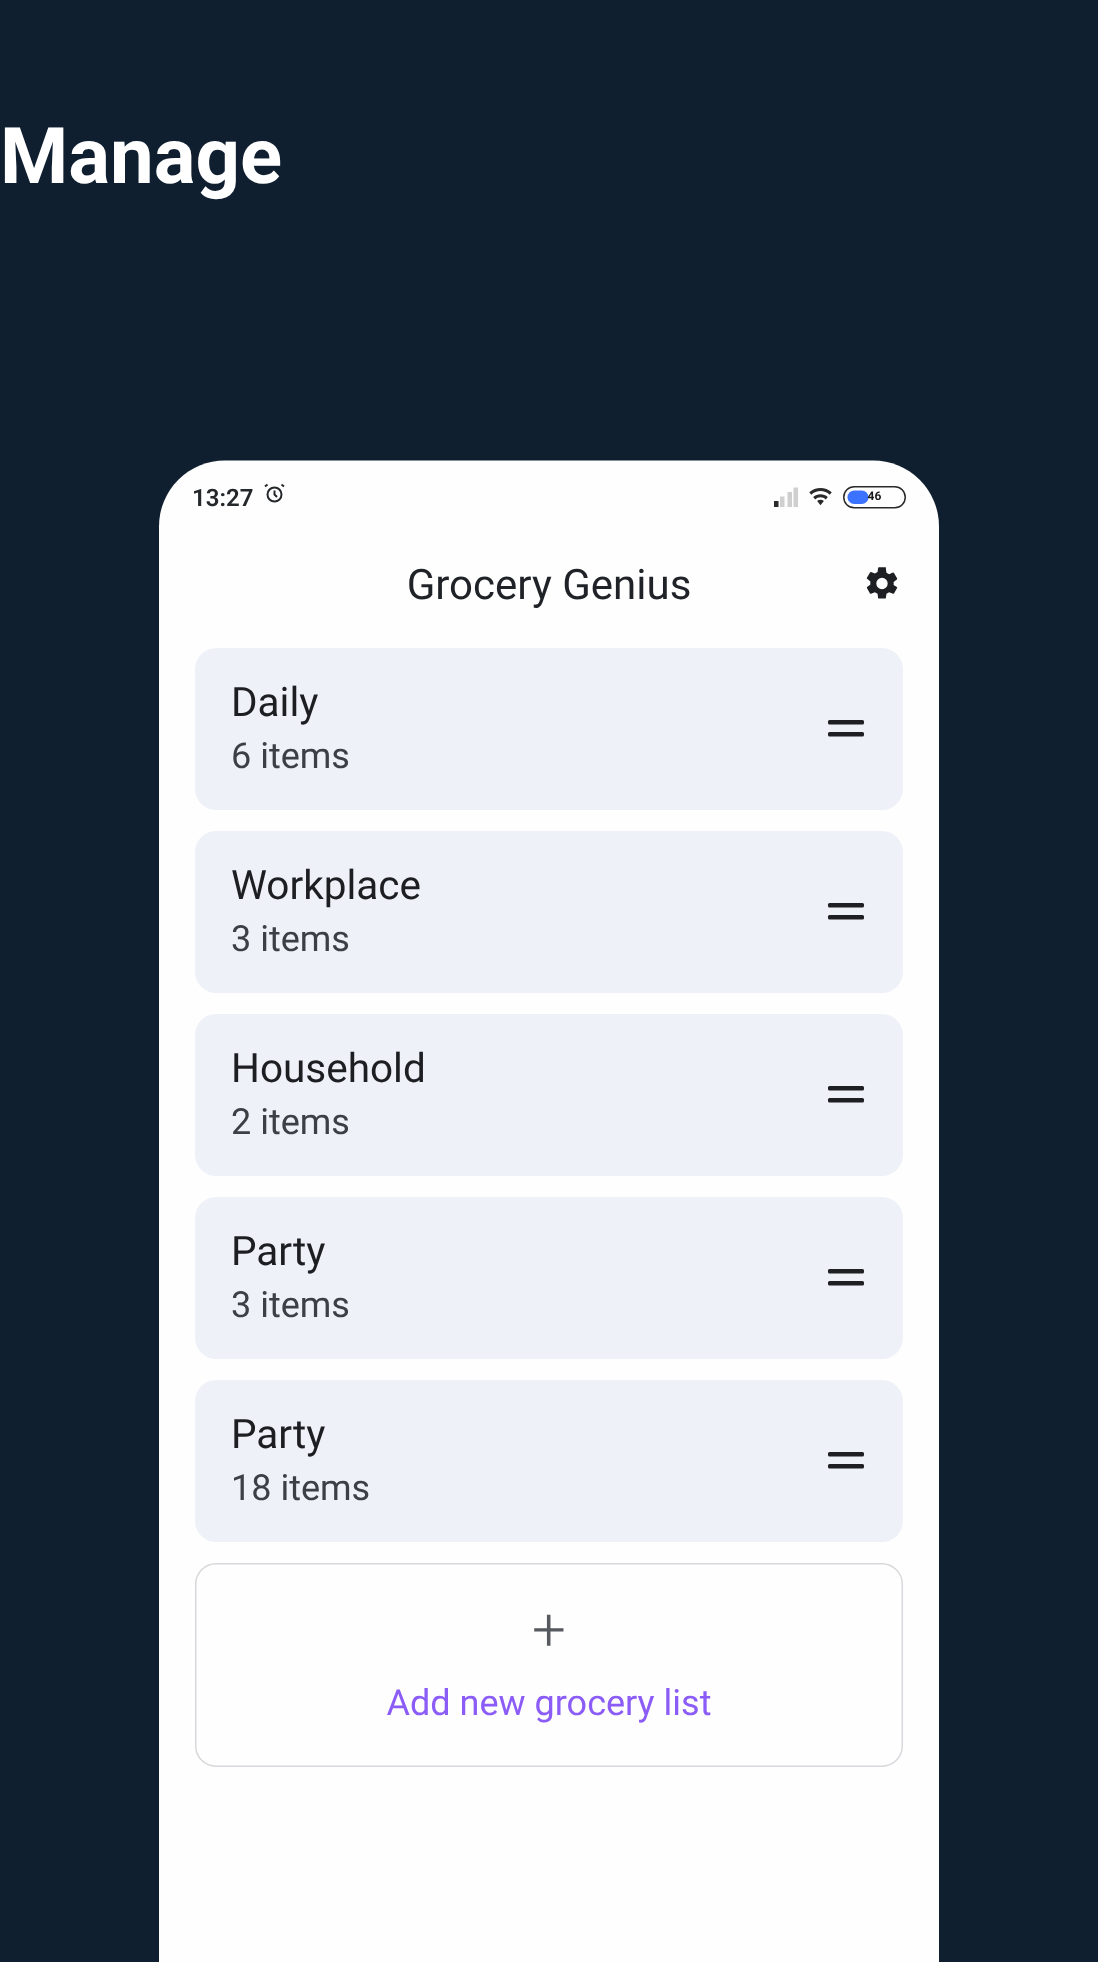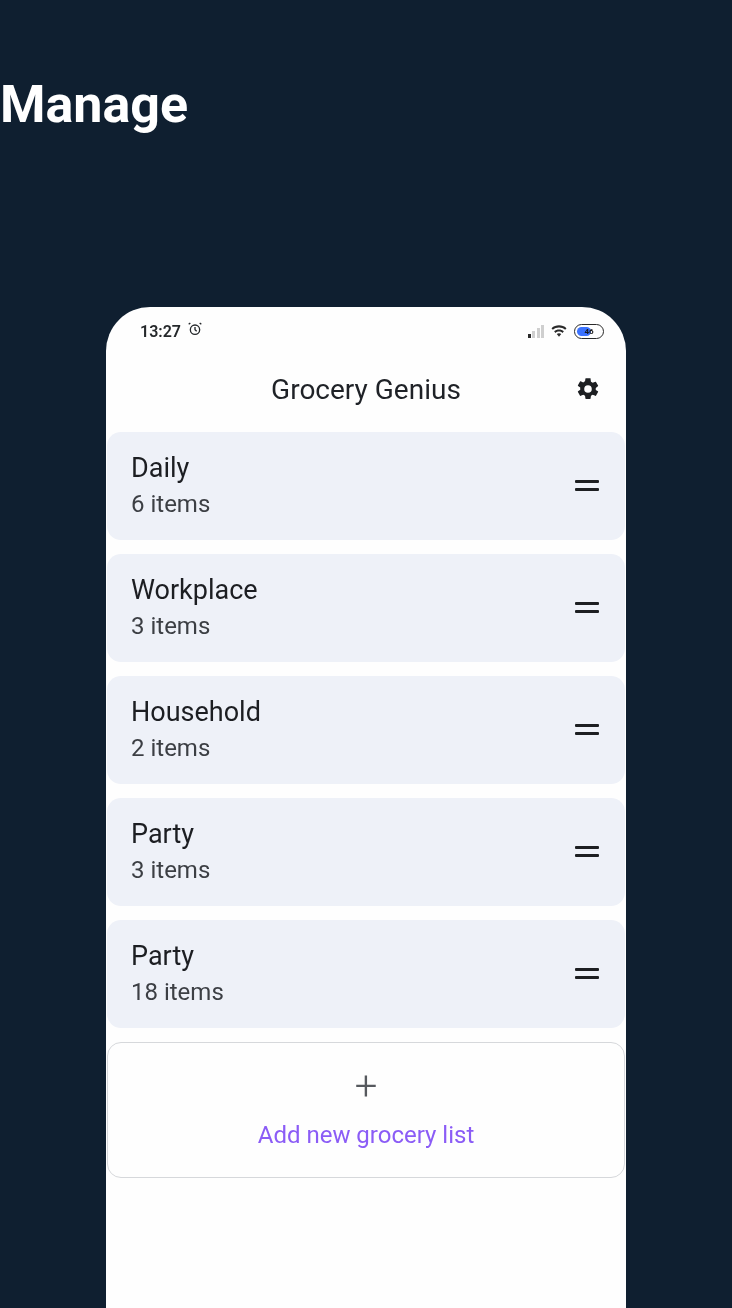--- a/index.html
+++ b/index.html
@@ -29,21 +29,21 @@
   }
   .status-bar {
     display: flex;
     align-items: center;
     justify-content: space-between;
     padding: 14px 22px 4px 22px;
     font-size: 16px;
     font-weight: 600;
     color: #25282b;
   }
-  .status-left { display: flex; align-items: center; gap: 6px; margin-left: 12px; }
+  .status-left { display: flex; align-items: center; gap: 6px; }
   .status-right { display: flex; align-items: center; gap: 6px; }
   .app-header {
     display: flex;
     align-items: flex-end;
     justify-content: center;
     position: relative;
     padding: 28px 20px 26px 20px;
   }
   .app-title {
     font-size: 28px;
@@ -55,21 +55,21 @@
     right: 22px;
     top: 50%;
     transform: translateY(-50%);
     width: 32px;
     height: 32px;
     display: flex;
     align-items: center;
     justify-content: center;
   }
   .lists {
-    padding: 0 1px;
+    padding: 0 24px;
     display: flex;
     flex-direction: column;
     gap: 14px;
   }
   .list-card {
     background: #eef1f8;
     border-radius: 14px;
     padding: 20px 24px 22px 24px;
     display: flex;
     align-items: center;
@@ -129,21 +129,21 @@
     display: block;
     width: 3px;
     background: #cfcfcf;
   }
   .signal-bars i:nth-child(1){height:4px;}
   .signal-bars i:nth-child(2){height:7px;}
   .signal-bars i:nth-child(3){height:10px;}
   .signal-bars i:nth-child(4){height:13px;}
   .signal-bars i.on { background:#2a2a2a; }
   .battery {
-    width: 30px;
+    width: 42px;
     height: 15px;
     border: 1.5px solid #2a2a2a;
     border-radius: 8px;
     position: relative;
     display: flex;
     align-items: center;
     padding-left: 2px;
   }
   .battery .fill {
     height: 9px;

